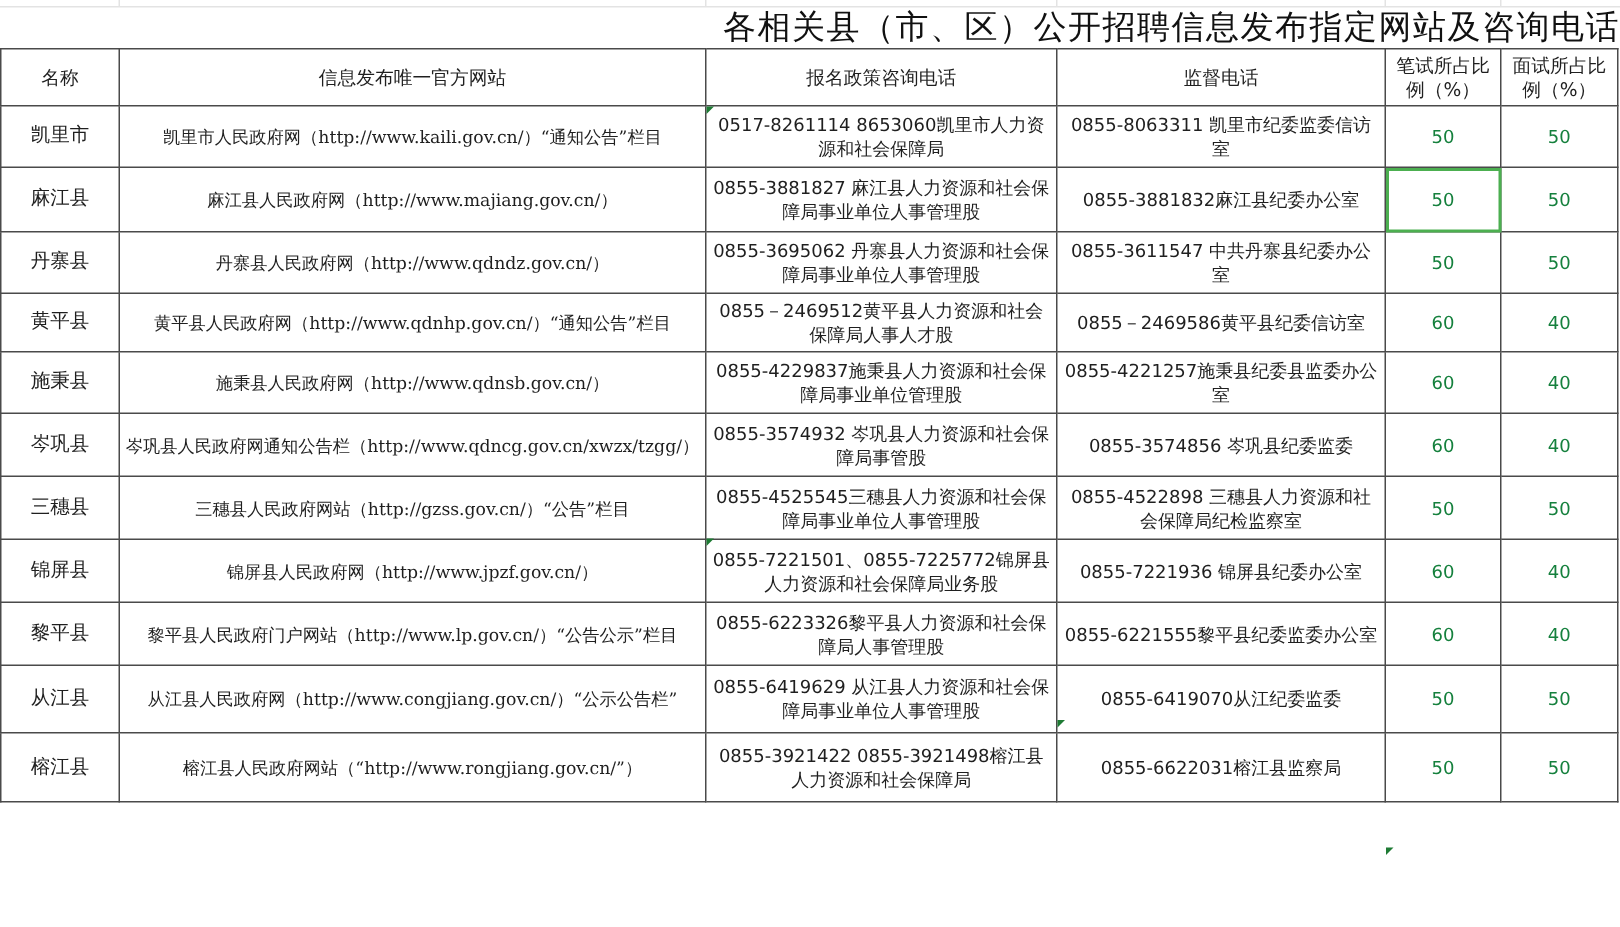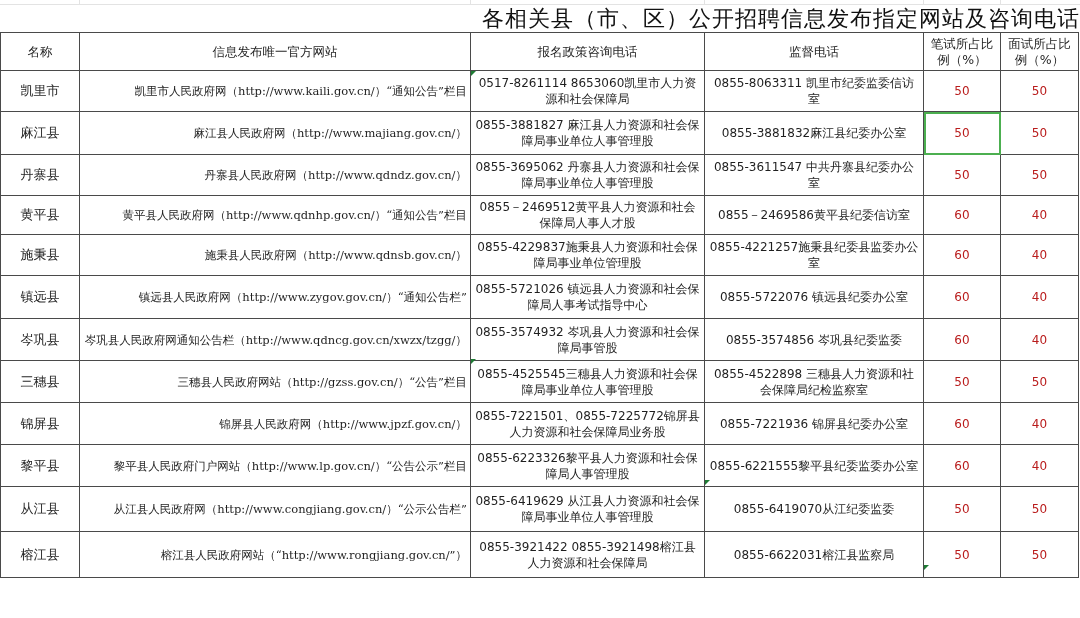--- a/index.html
+++ b/index.html
@@ -27,22 +27,22 @@
   }
   td, th {
     border: 1px solid #4a4a4a;
     text-align: center; vertical-align: middle;
     font-size: 12px; line-height: 16px; font-weight: normal;
     padding: 0 3px; overflow: hidden;
     color: #1f1f1f;
   }
   th { font-size: 12.5px; }
   td.name { font-size: 13px; }
-  td.site { font-family: "DejaVu Serif", "Liberation Serif", serif; font-size: 11.5px; text-align: right; }
-  td.num { font-size: 12px; color: #b91c1c; }
+  td.site { font-family: "DejaVu Serif", "Liberation Serif", serif; font-size: 11.5px; }
+  td.num { font-size: 12px; color: #15803d; }
   td.sel { outline: 2px solid #4caf50; outline-offset: -2px; }
   .tick { position: absolute; width: 0; height: 0; border-top: 5px solid #1e7b34; border-right: 5px solid transparent; }
 </style>
 </head>
 <body>
 
 <div class="topstrip">
   <span class="v" style="left:79px"></span>
   <span class="v" style="left:470px"></span>
   <span class="v" style="left:704px"></span>
@@ -105,28 +105,20 @@
         <td class="num">40</td>
       </tr>
       <tr style="height: 41px;">
         <td class="name">施秉县</td>
         <td class="site">施秉县人民政府网（http://www.qdnsb.gov.cn/）</td>
         <td>0855-4229837施秉县人力资源和社会保障局事业单位管理股</td>
         <td>0855-4221257施秉县纪委县监委办公室</td>
         <td class="num">60</td>
         <td class="num">40</td>
       </tr>
-      <tr style="height: 43px;">
-        <td class="name">镇远县</td>
-        <td class="site">镇远县人民政府网（http://www.zygov.gov.cn/）“通知公告栏”</td>
-        <td>0855-5721026 镇远县人力资源和社会保障局人事考试指导中心</td>
-        <td>0855-5722076 镇远县纪委办公室</td>
-        <td class="num">60</td>
-        <td class="num">40</td>
-      </tr>
       <tr style="height: 42px;">
         <td class="name">岑巩县</td>
         <td class="site">岑巩县人民政府网通知公告栏（http://www.qdncg.gov.cn/xwzx/tzgg/）</td>
         <td>0855-3574932 岑巩县人力资源和社会保障局事管股</td>
         <td>0855-3574856 岑巩县纪委监委</td>
         <td class="num">60</td>
         <td class="num">40</td>
       </tr>
       <tr style="height: 42px;">
         <td class="name">三穗县</td>

